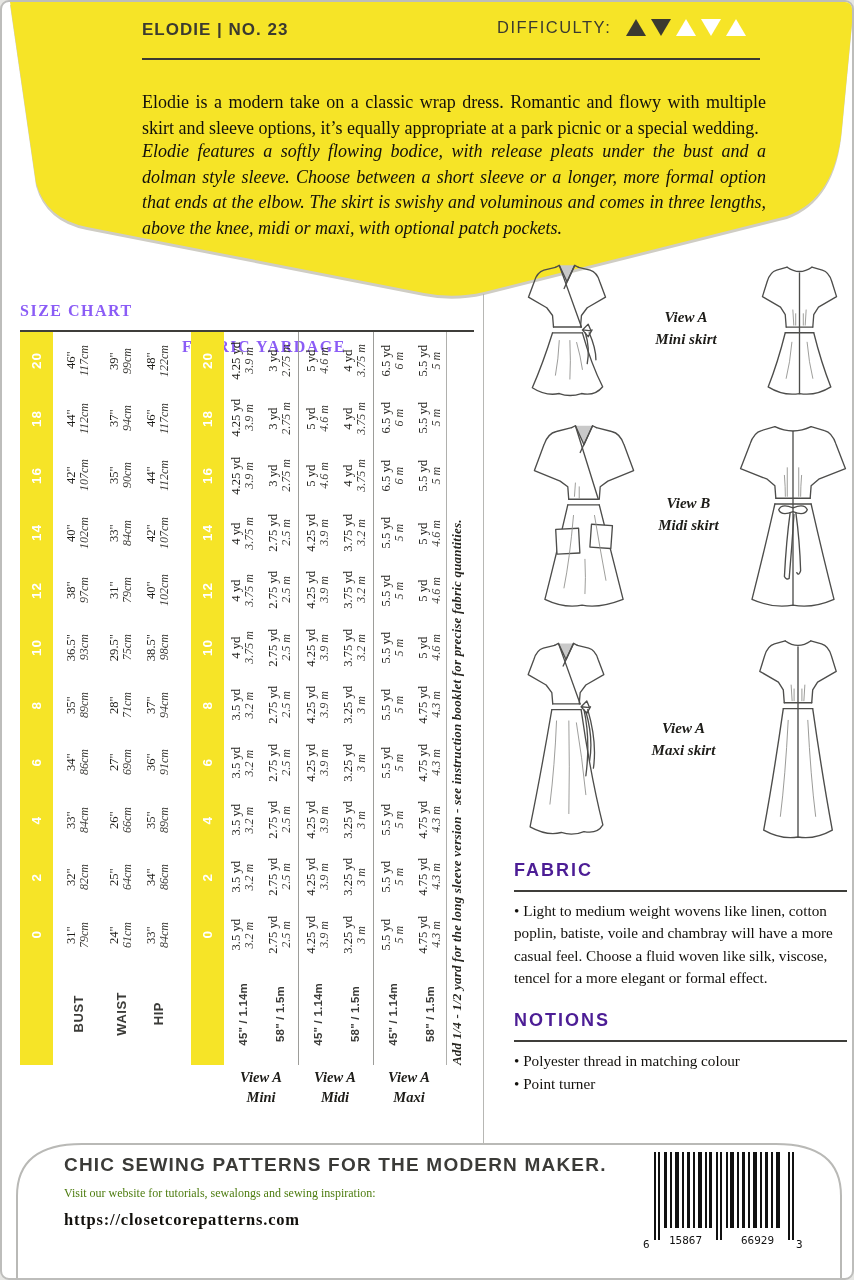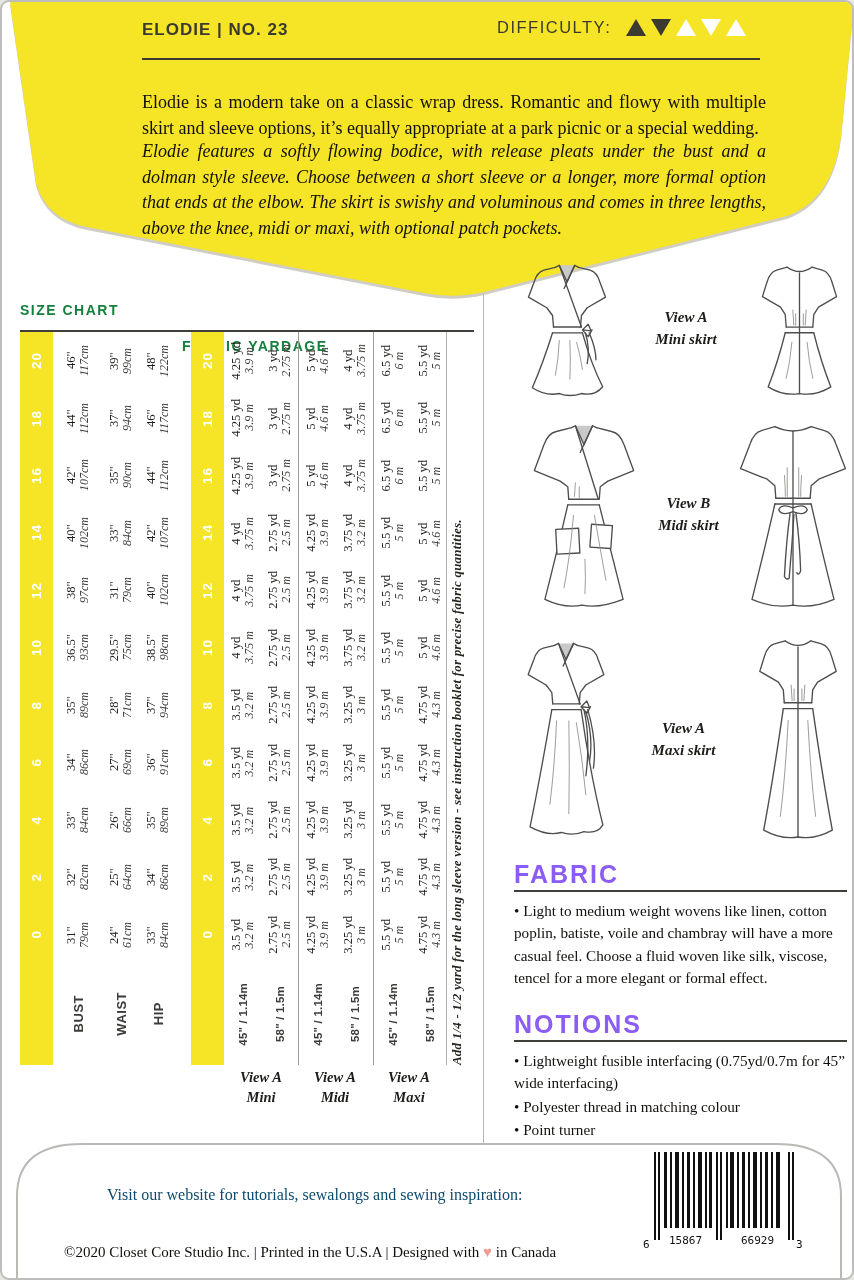--- a/index.html
+++ b/index.html
@@ -16,21 +16,21 @@
   .tri.up{border-left:10px solid transparent;border-right:10px solid transparent;border-bottom:17px solid #fff;}
   .tri.down{border-left:10px solid transparent;border-right:10px solid transparent;border-top:17px solid #fff;}
   .tri.up.filled{border-bottom-color:#3b3a30;}
   .tri.down.filled{border-top-color:#3b3a30;}
   .hdr-rule{left:140px;top:56px;width:618px;height:2px;background:#3b3a30;}
   .desc{left:140px;width:624px;font-size:18px;line-height:1.43;color:#12100c;text-align:justify;}
   .desc.p1{top:70px;}
   .desc.p2{top:119px;font-style:italic;}
 
   
-  .sec-title{font-family:Liberation Sans, sans-serif;font-weight:700;font-size:14px;letter-spacing:1.5px;color:#15803d;}
+  .sec-title{font-family:Liberation Serif, serif;font-weight:700;font-size:16px;letter-spacing:1.5px;color:#8b5cf6;}
   .top-rule{left:18px;top:328px;width:454px;height:2px;background:#3f3e3a;}
   .rows{left:18px;top:330px;width:430px;display:flex;flex-direction:column;}
   .trow{display:flex;flex:0 0 57.4px;}
   .trow.label-row{flex:0 0 102px;}
   .cell{display:flex;align-items:center;justify-content:center;}
   .col-band{flex:0 0 33px;background:#f6e427;}
   .c-bust{flex:0 0 50px;}
   .c-waist{flex:0 0 36px;}
   .c-hip{flex:0 0 38px;}
   .gapcol{flex:0 0 14px;}
@@ -53,29 +53,29 @@
   .note-text{writing-mode:vertical-rl;transform:rotate(180deg);font-style:italic;font-weight:700;font-size:13px;letter-spacing:.2px;color:#26251f;height:731px;}
 
   
   .illus-row{display:flex;align-items:stretch;}
   .illus-label{flex:1;display:flex;flex-direction:column;justify-content:center;text-align:center;font-style:italic;font-weight:700;font-size:15px;line-height:1.5;color:#1d1c18;}
   .ln{fill:none;stroke:#4d4d4b;stroke-width:1.4;stroke-linejoin:round;stroke-linecap:round;}
   rect.ln{fill:#fff;}
   .drape{fill:none;stroke:#8d8d8a;stroke-width:.9;stroke-linecap:round;}
 
   
-  .side-title{font-family:"Liberation Sans",sans-serif;font-weight:700;font-size:25px;letter-spacing:2px;color:#8b5cf6;}
+  .side-title{font-family:"Liberation Sans",sans-serif;font-weight:700;font-size:18px;letter-spacing:2px;color:#4c1d95;}
   .side-rule{width:333px;height:2px;background:#3f3e3a;}
   .side-list{width:333px;font-size:15.2px;line-height:1.47;color:#12100c;list-style:none;margin:0;padding:0;}
   .side-list li::before{content:"•  ";}
   .side-list li{margin-bottom:1px;}
 
   
   .footer-title{left:62px;top:1152px;font-family:"Liberation Sans",sans-serif;font-weight:700;font-size:19px;letter-spacing:1.2px;color:#3b3b38;}
-  .footer-visit{left:62px;top:1184px;font-size:16px;color:#0c4a6e;margin-left:43px;}
+  .footer-visit{left:62px;top:1184px;font-size:12px;color:#4d7c0f;}
   .footer-url{left:62px;top:1208px;font-size:16.5px;font-weight:700;letter-spacing:.8px;color:#12100c;}
   .footer-copy{left:62px;top:1242px;font-size:15px;color:#12100c;}
   .heart{color:#ef9d94;}
   .barcode{left:640px;top:1146px;}
   .bc-digit{font-family:"DejaVu Sans Mono",monospace;font-size:11px;fill:#111;}
 </style>
 </head>
 <body>
 
 <div class="card">
@@ -961,34 +961,30 @@
 
   <div class="abs side-title" style="left:512px;top:858px;">FABRIC</div>
   <div class="abs side-rule" style="left:512px;top:888px;"></div>
   <ul class="abs side-list" style="left:512px;top:898px;" id="fabric-list">
       <li>Light to medium weight wovens like linen, cotton poplin, batiste, voile and chambray will have a more casual feel. Choose a fluid woven like silk, viscose, tencel for a more elegant or formal effect.</li>
     </ul>
 
   <div class="abs side-title" style="left:512px;top:1008px;">NOTIONS</div>
   <div class="abs side-rule" style="left:512px;top:1038px;"></div>
   <ul class="abs side-list" style="left:512px;top:1048px;" id="notions-list">
-      <li>Lightweight fusible interfacing (0.75yd/0.7m for 45” wide interfacing)</li>
       <li>Polyester thread in matching colour</li>
       <li>Point turner</li>
     </ul>
 
   <svg class="abs" style="left:0;top:1128px;" width="854" height="152" viewBox="0 0 854 152">
     <path d="M15,152 L15,66 Q15,14 80,14 L774,14 Q839,14 839,66 L839,152" fill="none" stroke="#b9b9b6" stroke-width="2"></path>
   </svg>
+  <div class="abs footer-title">CHIC SEWING PATTERNS FOR THE MODERN MAKER.</div>
   <div class="abs footer-visit">Visit our website for tutorials, sewalongs and sewing inspiration:</div>
-  <div class="abs footer-copy">
-    <span>©2020 Closet Core Studio Inc.  |  Printed in the U.S.A  |  Designed with</span>
-    <span class="heart">♥</span>
-    <span>in Canada</span>
-  </div>
+  <div class="abs footer-url">https://closetcorepatterns.com</div>
 
   <svg class="abs barcode" width="160" height="104" viewBox="0 0 160 104">
     <rect x="0" y="0" width="160" height="104" fill="#fff"></rect>
     <g fill="#111">
       <rect x="12" y="4" width="2" height="88"></rect>
         <rect x="16" y="4" width="2" height="88"></rect>
       <rect x="22" y="4" width="3" height="76"></rect>
         <rect x="28" y="4" width="2" height="76"></rect>
       <rect x="33" y="4" width="4" height="76"></rect>
         <rect x="40" y="4" width="2" height="76"></rect>

